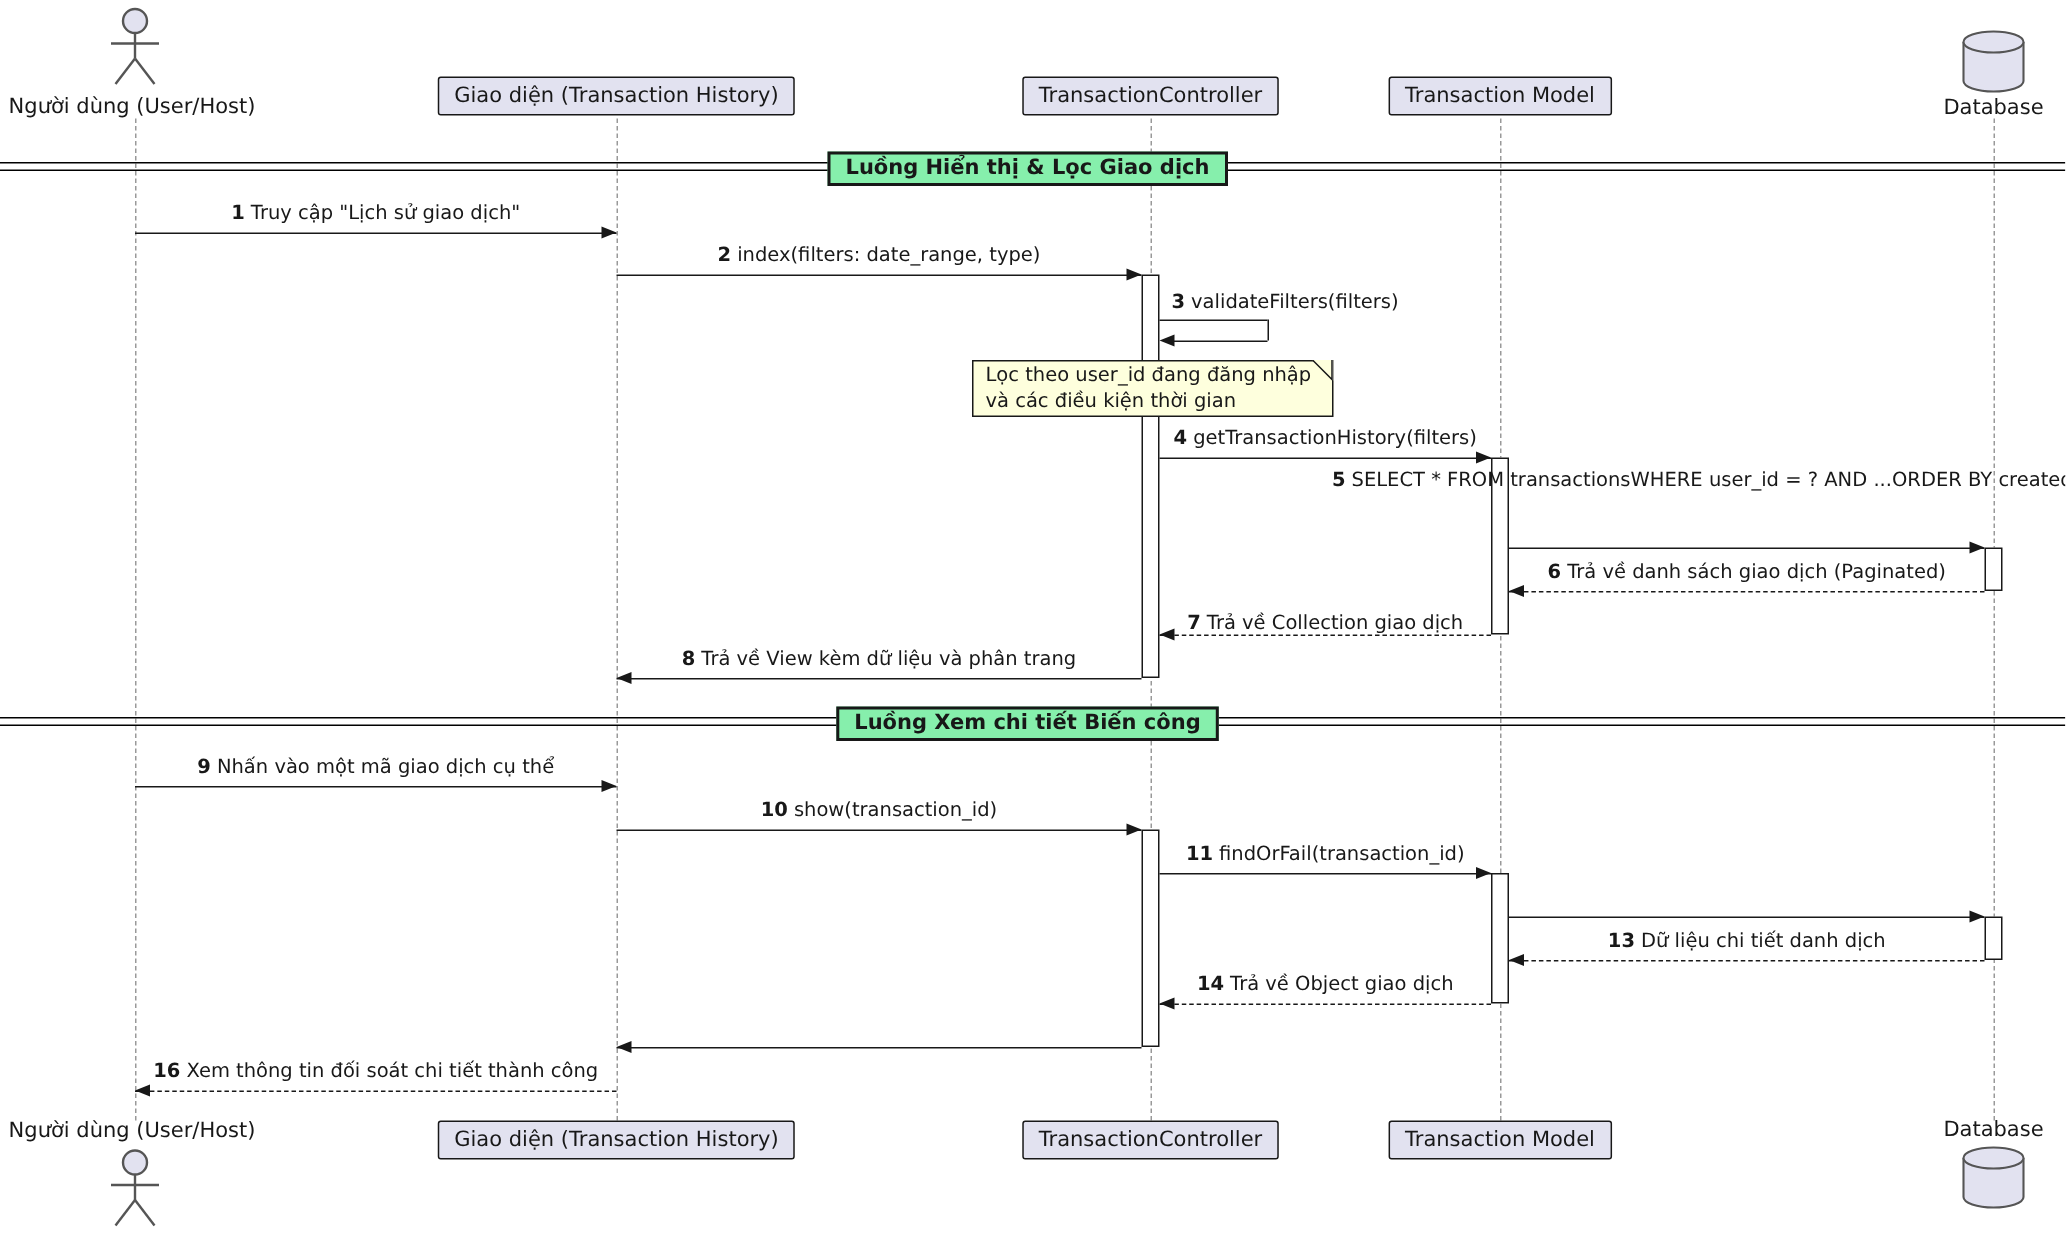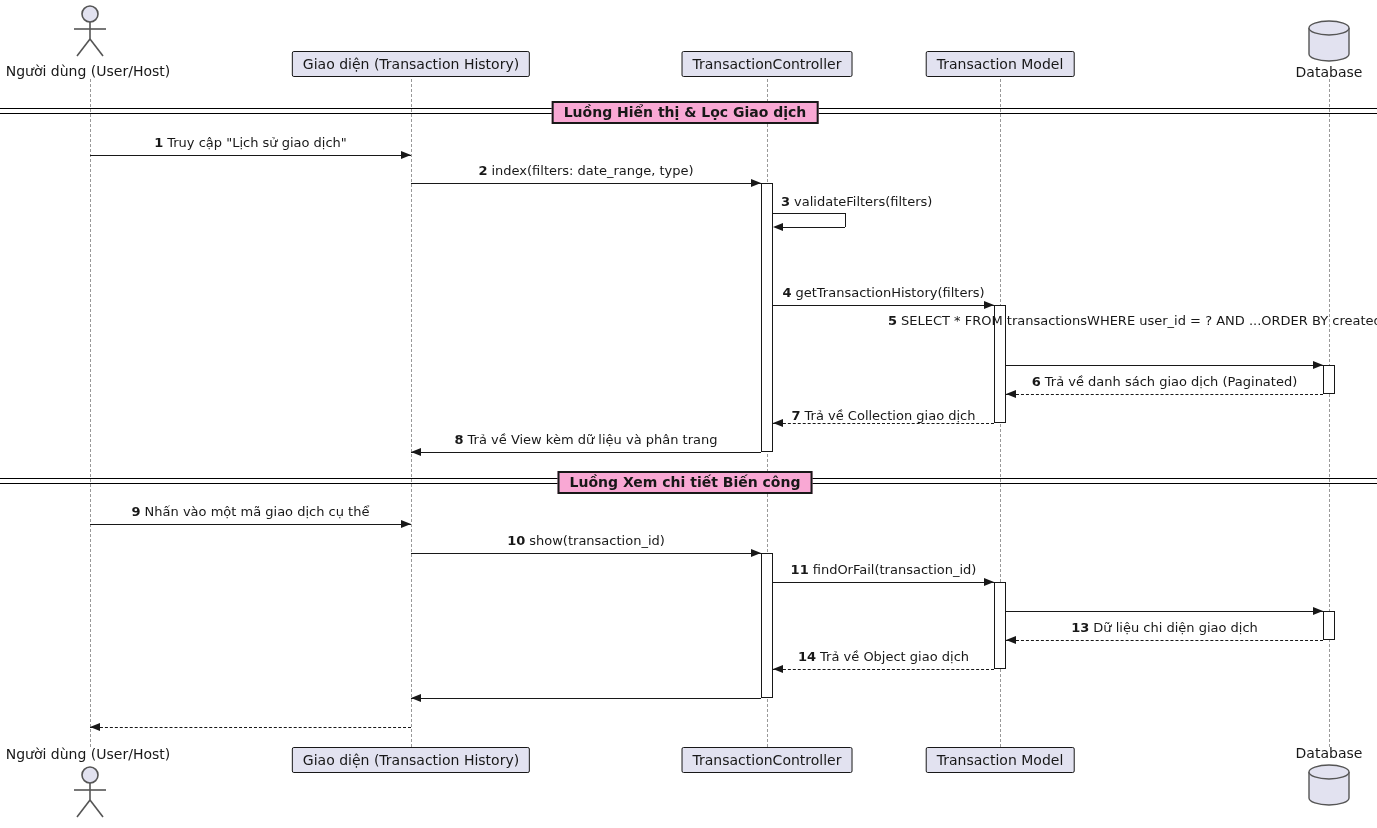--- a/index.html
+++ b/index.html
@@ -2,21 +2,21 @@
 <html><head>
 <meta charset="utf-8">
 <style>
   *{margin:0;padding:0;box-sizing:border-box}
   html,body{background:#ffffff}
   #diagram{position:relative;width:1377px;height:828px;background:#ffffff;overflow:hidden;
            font-family:"DejaVu Sans","Liberation Sans",sans-serif;color:#181818}
   .lifeline{position:absolute;width:0;border-left:1px dashed #999;z-index:1}
   .activation{position:absolute;width:12px;margin-left:-6px;background:#fff;border:1px solid #181818;z-index:2}
   .divider-line{position:absolute;left:0;width:1377px;height:0;border-top:1px solid #000;z-index:3}
-  .divider-box{position:absolute;transform:translateX(-50%);background:#f9a8d4;border:2px solid #181818;
+  .divider-box{position:absolute;transform:translateX(-50%);background:#86efac;border:2px solid #181818;
                font-weight:bold;font-size:14px;padding:1px 10px 2px;white-space:nowrap;z-index:4}
   .msg-line{position:absolute;height:0;z-index:5}
   .msg-line.solid{border-top:1px solid #181818}
   .msg-line.dashed{border-top:1px dashed #181818}
   .vseg{position:absolute;width:0;border-left:1px solid #181818;z-index:5}
   .arrowhead{position:absolute;width:0;height:0;border-top:4px solid transparent;border-bottom:4px solid transparent;z-index:6}
   .arrowhead.right{border-left:10px solid #181818}
   .arrowhead.left{border-right:10px solid #181818}
   .msg-label{position:absolute;transform:translateX(-50%);font-size:13px;line-height:16px;white-space:nowrap;z-index:5}
   .msg-label b{margin-right:4px}
@@ -91,28 +91,37 @@
     <div class="msg-line solid" style="left: 411px; top: 553px; width: 350px;"></div>
     <div class="arrowhead right" style="left: 751px; top: 549px;"></div>
     <div class="msg-label" style="left: 586px; top: 533px;"><b>10</b><span>show(transaction_id)</span></div>
     <div class="msg-line solid" style="left: 773px; top: 582px; width: 221px;"></div>
     <div class="arrowhead right" style="left: 984px; top: 578px;"></div>
     <div class="msg-label" style="left: 883.5px; top: 562px;"><b>11</b><span>findOrFail(transaction_id)</span></div>
     <div class="msg-line solid" style="left: 1006px; top: 611px; width: 317px;"></div>
     <div class="arrowhead right" style="left: 1313px; top: 607px;"></div>
     <div class="msg-line dashed" style="left: 1006px; top: 640px; width: 317px;"></div>
     <div class="arrowhead left" style="left: 1006px; top: 636px;"></div>
-    <div class="msg-label" style="left: 1164.5px; top: 620px;"><b>13</b><span>Dữ liệu chi diện giao dịch</span></div>
+    <div class="msg-label" style="left: 1164.5px; top: 620px;"><b>13</b><span>Dữ liệu chi tiết danh dịch</span></div>
     <div class="msg-line dashed" style="left: 773px; top: 669px; width: 221px;"></div>
     <div class="arrowhead left" style="left: 773px; top: 665px;"></div>
     <div class="msg-label" style="left: 883.5px; top: 649px;"><b>14</b><span>Trả về Object giao dịch</span></div>
     <div class="msg-line solid" style="left: 411px; top: 698px; width: 350px;"></div>
     <div class="arrowhead left" style="left: 411px; top: 694px;"></div>
     <div class="msg-line dashed" style="left: 90px; top: 727px; width: 321px;"></div>
     <div class="arrowhead left" style="left: 90px; top: 723px;"></div>
+    <div class="msg-label" style="left: 250.5px; top: 707px;"><b>16</b><span>Xem thông tin đối soát chi tiết thành công</span></div>
+    <div class="note" style="left: 648px; top: 240px; width: 241px; height: 38px;">
+      <div>Lọc theo user_id đang đăng nhập</div>
+      <div>và các điều kiện thời gian</div>
+      <svg width="14" height="14">
+        <polygon points="0,0 14,14 14,0" fill="#ffffff"></polygon>
+        <path d="M0,0 L13,13 L13,0" fill="#FEFFDD" stroke="#181818" stroke-width="1"></path>
+      </svg>
+    </div>
     <div class="p-icon" style="left: 70px; top: 4px;"><svg width="40" height="56" viewBox="0 0 40 56" fill="none" stroke="#555" stroke-width="1.6">
         <circle cx="20" cy="10" r="8" fill="#E2E2F0"></circle>
         <line x1="20" y1="18" x2="20" y2="35"></line>
         <line x1="4" y1="25" x2="36" y2="25"></line>
         <line x1="20" y1="35" x2="7" y2="52"></line>
         <line x1="20" y1="35" x2="33" y2="52"></line>
       </svg></div>
     <div class="p-label" style="left: 88px; top: 63px;">Người dùng (User/Host)</div>
     <div class="p-label" style="left: 88px; top: 746px;">Người dùng (User/Host)</div>
     <div class="p-icon" style="left: 70px; top: 765px;"><svg width="40" height="56" viewBox="0 0 40 56" fill="none" stroke="#555" stroke-width="1.6">

